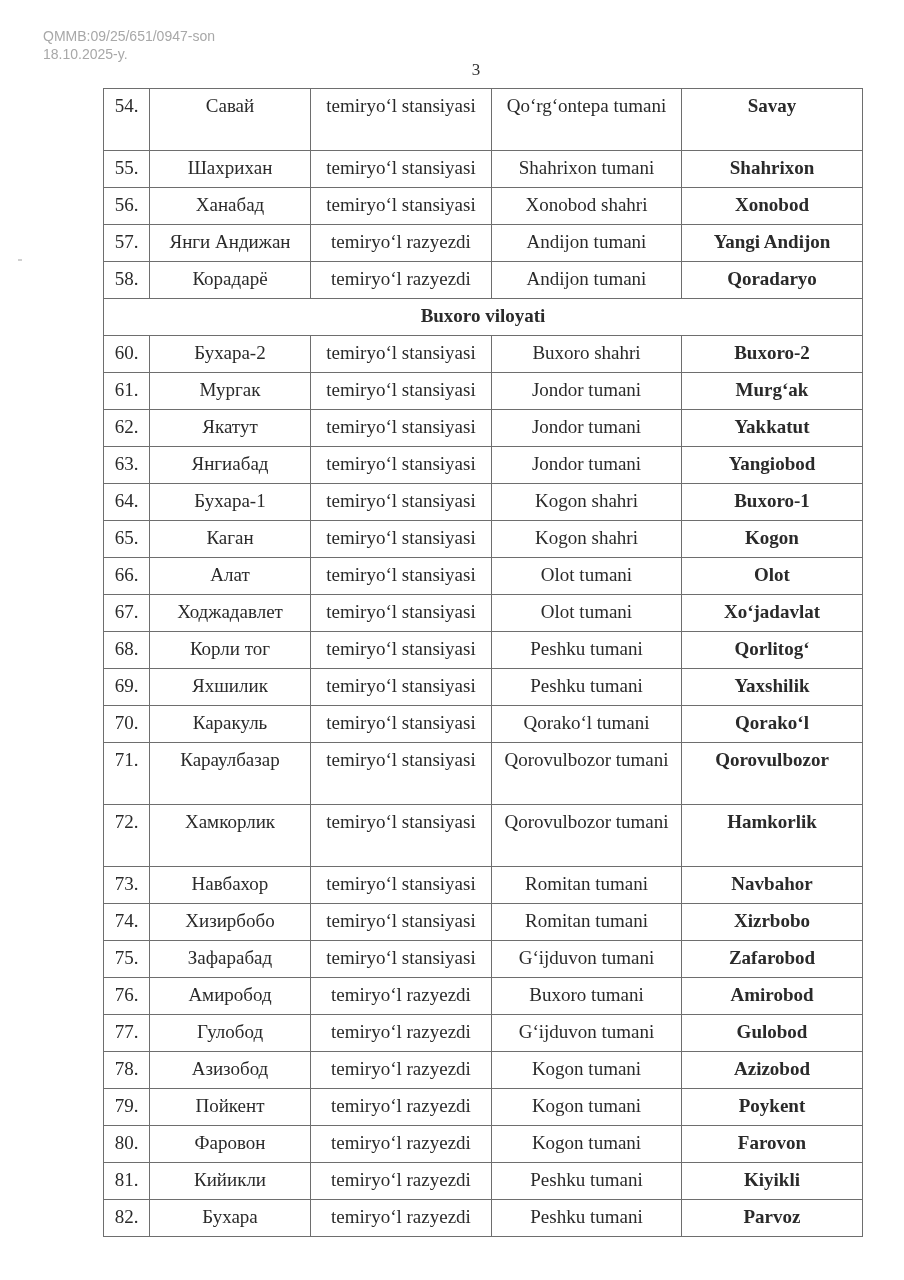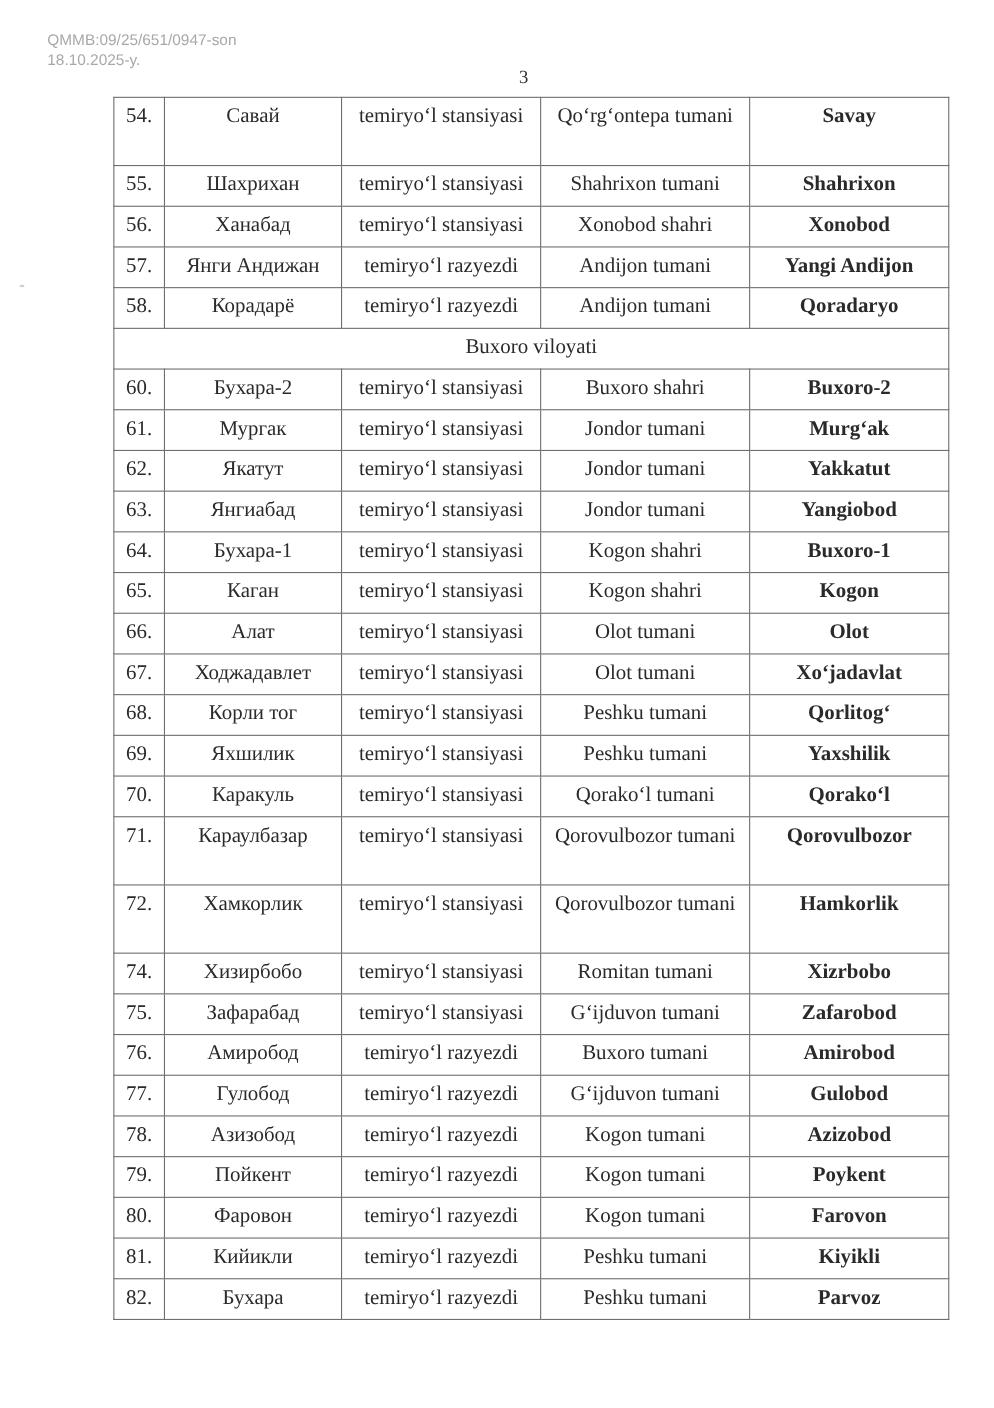--- a/index.html
+++ b/index.html
@@ -29,21 +29,21 @@
     border: 1.3px solid #6e6e6e; padding: 0; vertical-align: top;
     line-height: 28px; text-align: center;
   }
   td.c-num { width: 45px; text-align: left; padding-left: 6px; }
   td.c-ru { width: 160px; }
   td.c-type { width: 180px; }
   td.c-dist { width: 189px; }
   td.c-uz { width: 180px; font-weight: bold; }
   tr.row td { height: 33px; padding-top: 3px; }
   tr.row.tall td { height: 58px; }
-  tr.region td { text-align: center; font-weight: normal; height: 33px; padding-top: 3px; }
+  tr.region td { text-align: center; font-weight: bold; height: 33px; padding-top: 3px; }
 </style>
 </head>
 <body>
 
 <div class="stamp">
   <div>QMMB:09/25/651/0947-son</div>
   <div>18.10.2025-y.</div>
 </div>
 
 <div class="dot-mark"></div>
@@ -175,20 +175,27 @@
         <td class="c-uz">Qorovulbozor</td>
       </tr>
       <tr class="row tall">
         <td class="c-num">72.</td>
         <td class="c-ru">Хамкорлик</td>
         <td class="c-type">temiryo‘l stansiyasi</td>
         <td class="c-dist">Qorovulbozor tumani</td>
         <td class="c-uz">Hamkorlik</td>
       </tr>
       <tr class="row">
+        <td class="c-num">73.</td>
+        <td class="c-ru">Навбахор</td>
+        <td class="c-type">temiryo‘l stansiyasi</td>
+        <td class="c-dist">Romitan tumani</td>
+        <td class="c-uz">Navbahor</td>
+      </tr>
+      <tr class="row">
         <td class="c-num">74.</td>
         <td class="c-ru">Хизирбобо</td>
         <td class="c-type">temiryo‘l stansiyasi</td>
         <td class="c-dist">Romitan tumani</td>
         <td class="c-uz">Xizrbobo</td>
       </tr>
       <tr class="row">
         <td class="c-num">75.</td>
         <td class="c-ru">Зафарабад</td>
         <td class="c-type">temiryo‘l stansiyasi</td>

